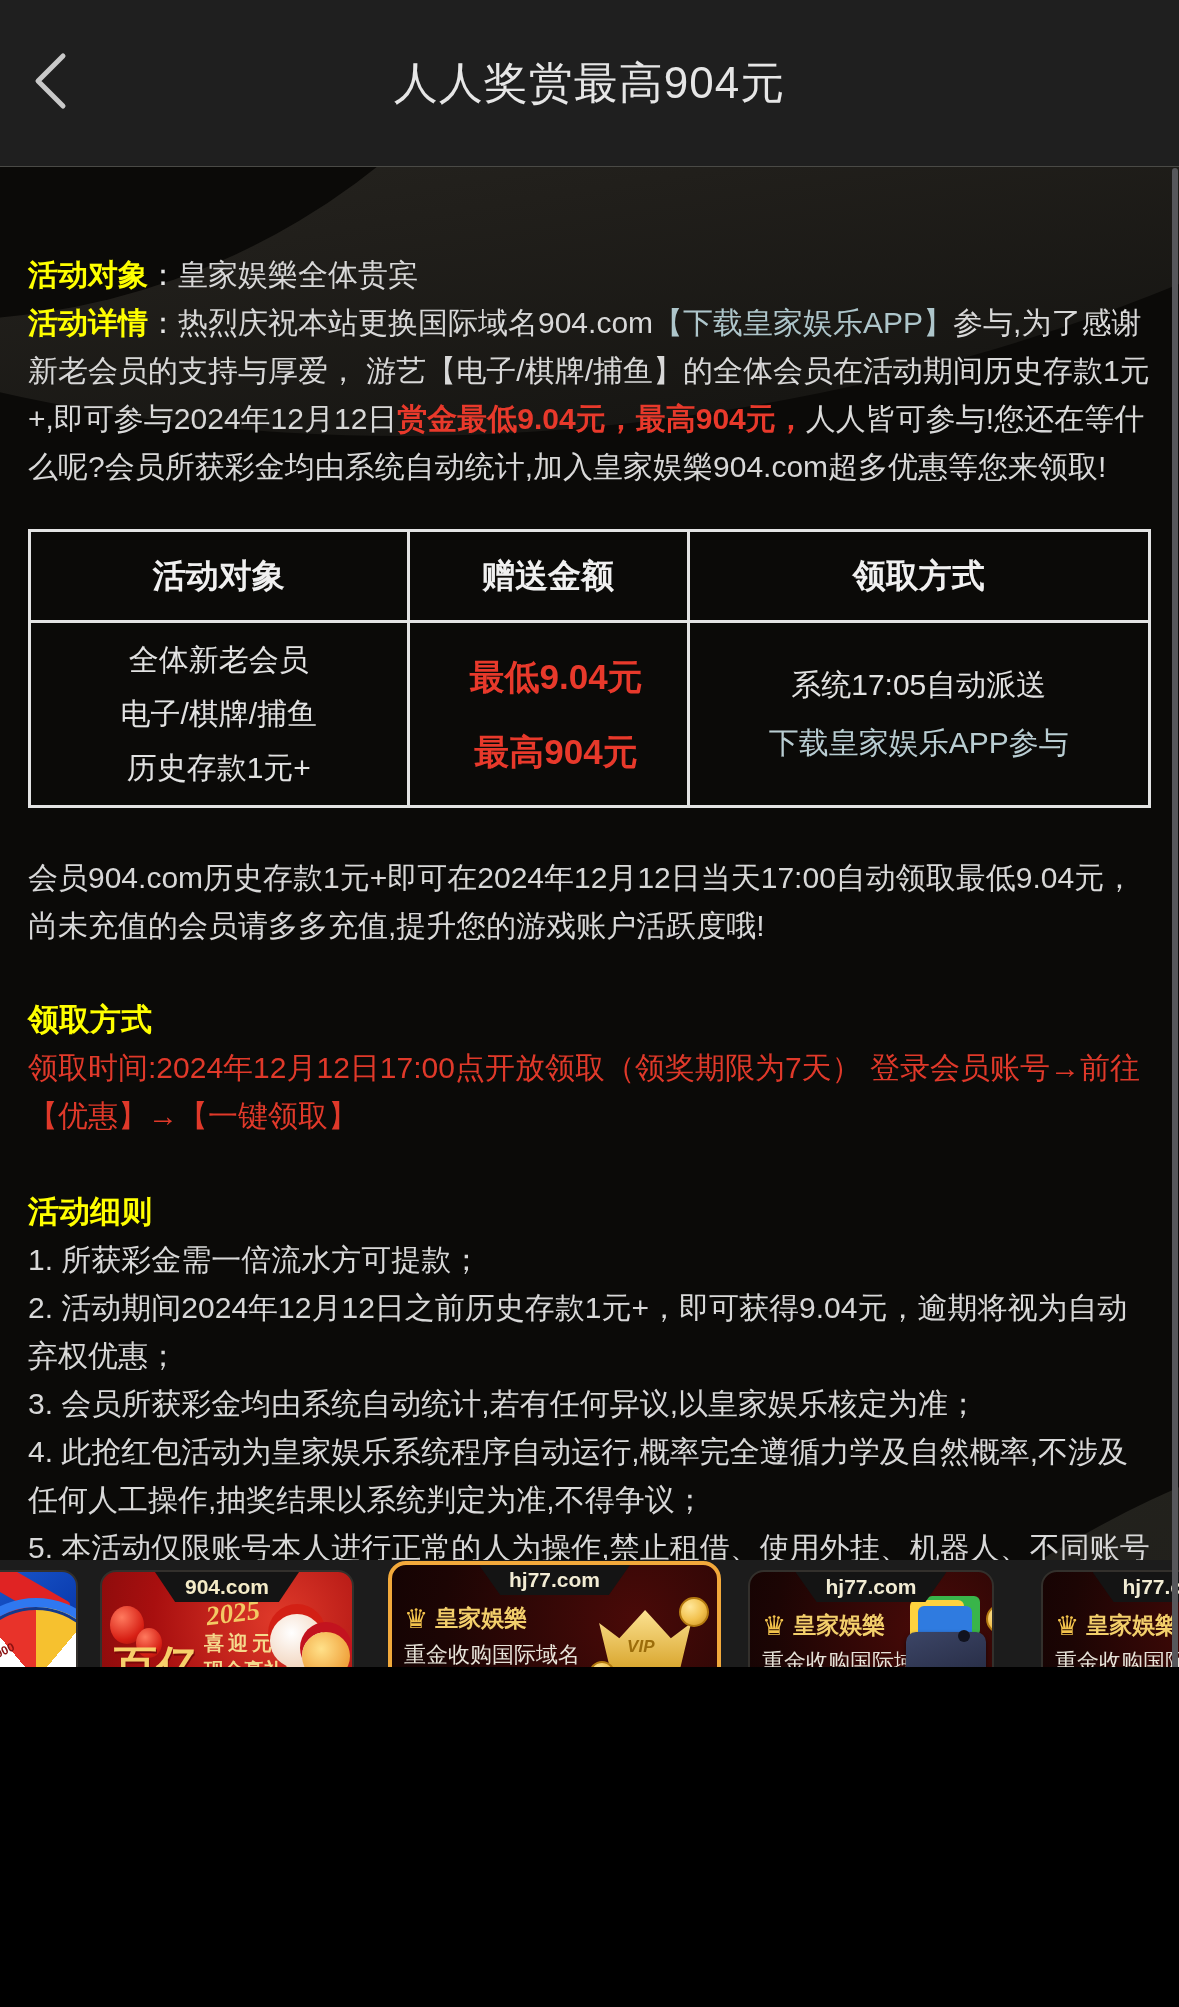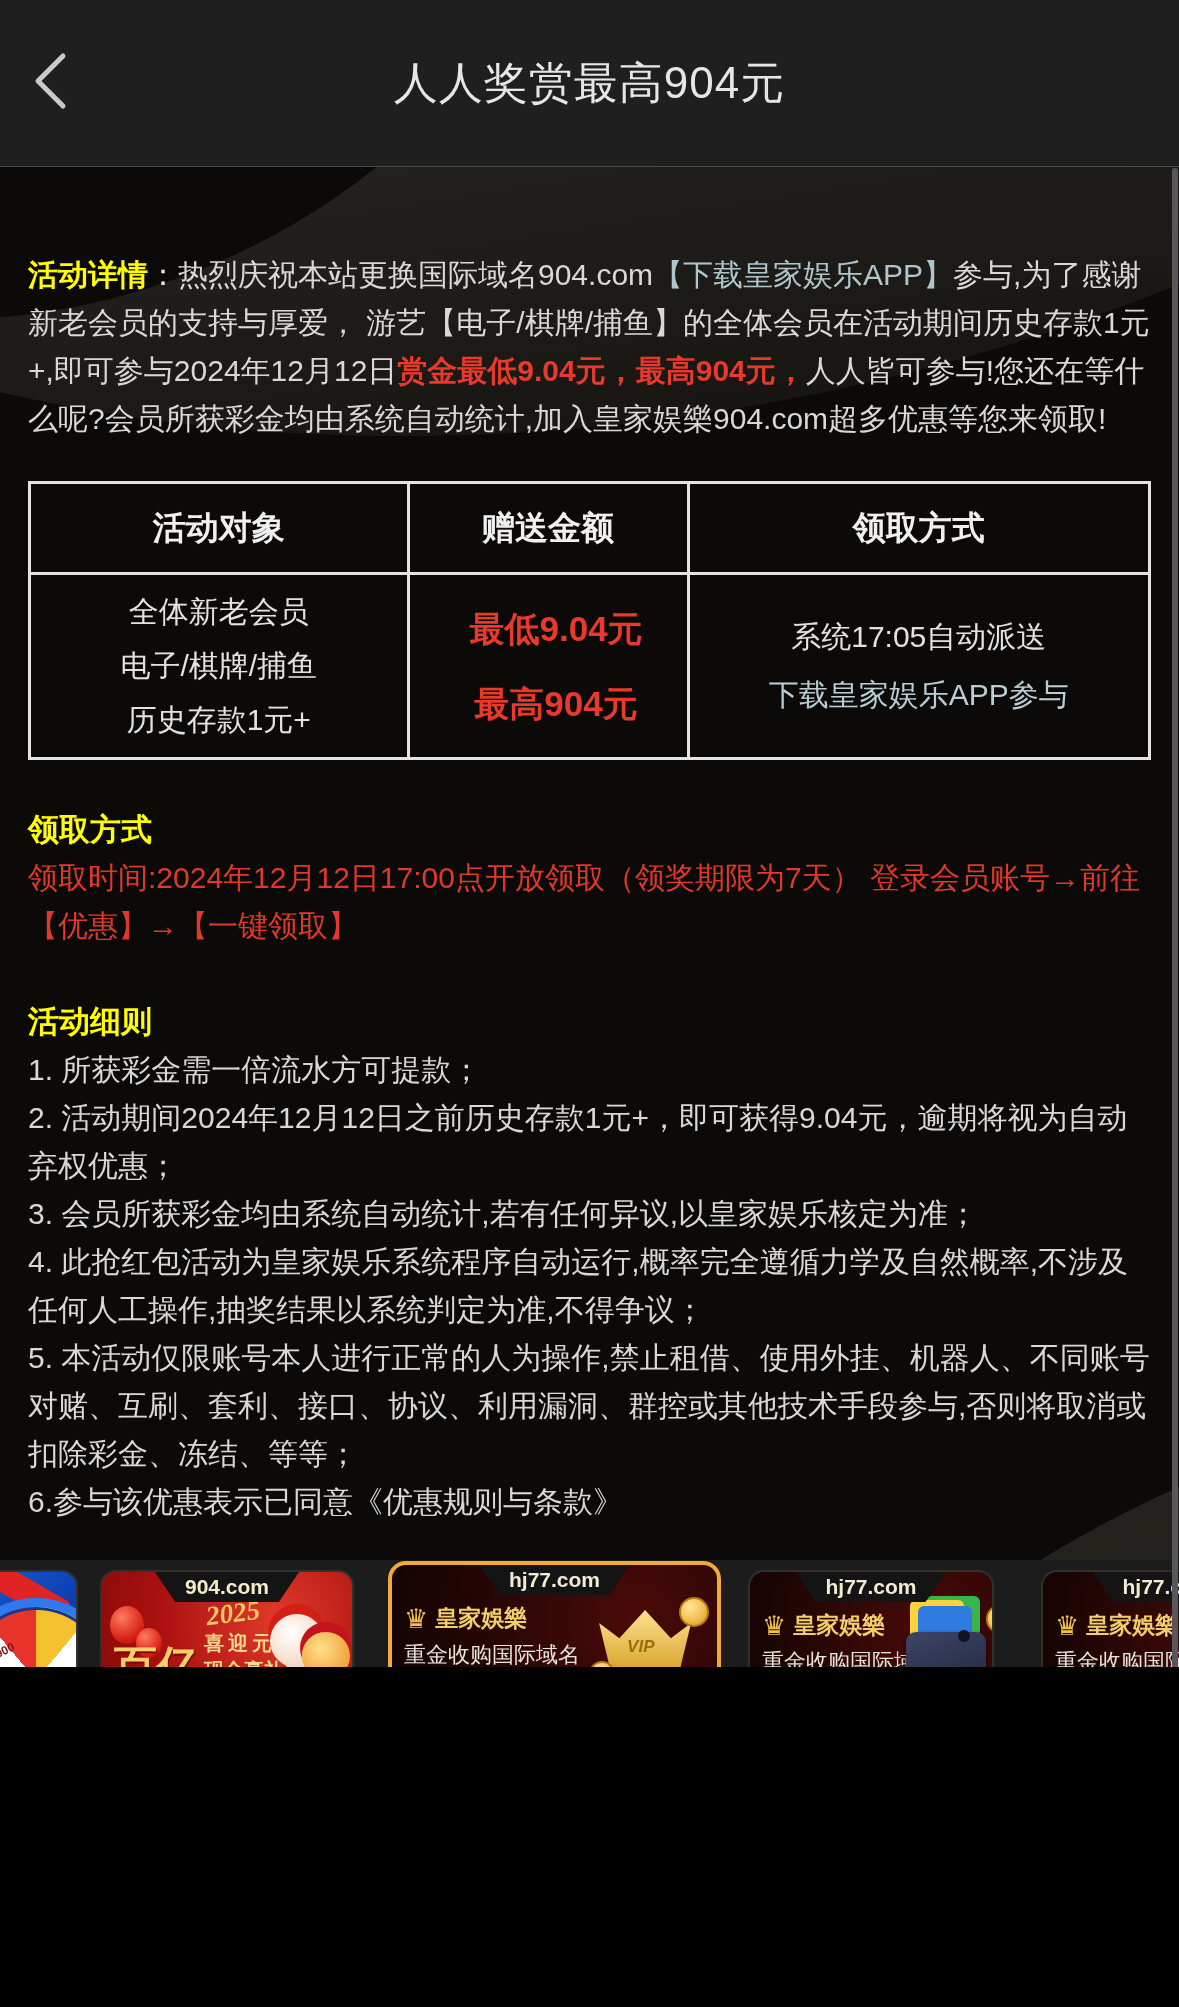--- a/index.html
+++ b/index.html
@@ -135,20 +135,21 @@
       <span>
         <svg width="34" height="58" viewBox="0 0 34 58">
           <polyline points="30,4 5,29 30,54" fill="none" stroke="#c9c9c9" stroke-width="5" stroke-linecap="round" stroke-linejoin="round"></polyline>
         </svg>
       </span>
     </button>
     <h1 class="title">人人奖赏最高904元</h1>
   </header>
 
   <main class="content">
+    <p class="meta-line"><span class="lbl">活动对象</span><span class="colon">：</span><span>皇家娱樂全体贵宾</span></p>
     <p class="detail"><span class="lbl">活动详情</span><span class="colon">：</span><span>热烈庆祝本站更换国际域名904.com</span><span class="link-text">【下载皇家娱乐APP】</span><span>参与,为了感谢新老会员的支持与厚爱， 游艺【电子/棋牌/捕鱼】的全体会员在活动期间历史存款1元+,即可参与2024年12月12日</span><span class="hl-red">赏金最低9.04元，最高904元，</span><span>人人皆可参与!您还在等什么呢?会员所获彩金均由系统自动统计,加入皇家娱樂904.com超多优惠等您来领取!</span></p>
 
     <table class="promo-table">
       <colgroup>
           <col style="width:33.8%">
           <col style="width:25%">
           <col style="width:41.2%">
         </colgroup>
       <thead>
         <tr>
@@ -171,20 +172,21 @@
             </div>
           </td>
           <td>
             <div class="cell-line claim-line-1">系统17:05自动派送</div>
             <div class="cell-line claim-line-2">下载皇家娱乐APP参与</div>
           </td>
         </tr>
       </tbody>
     </table>
 
+    <p class="note">会员904.com历史存款1元+即可在2024年12月12日当天17:00自动领取最低9.04元，尚未充值的会员请多多充值,提升您的游戏账户活跃度哦!</p>
 
     <h3 class="section-heading claim-heading">领取方式</h3>
     <p class="claim-text">领取时间:2024年12月12日17:00点开放领取（领奖期限为7天）  登录会员账号→前往【优惠】→【一键领取】</p>
 
     <h3 class="section-heading rules-heading">活动细则</h3>
     <div>
       <p class="rule">1. 所获彩金需一倍流水方可提款；</p>
       <p class="rule">2. 活动期间2024年12月12日之前历史存款1元+，即可获得9.04元，逾期将视为自动弃权优惠；</p>
       <p class="rule">3. 会员所获彩金均由系统自动统计,若有任何异议,以皇家娱乐核定为准；</p>
       <p class="rule">4. 此抢红包活动为皇家娱乐系统程序自动运行,概率完全遵循力学及自然概率,不涉及任何人工操作,抽奖结果以系统判定为准,不得争议；</p>

